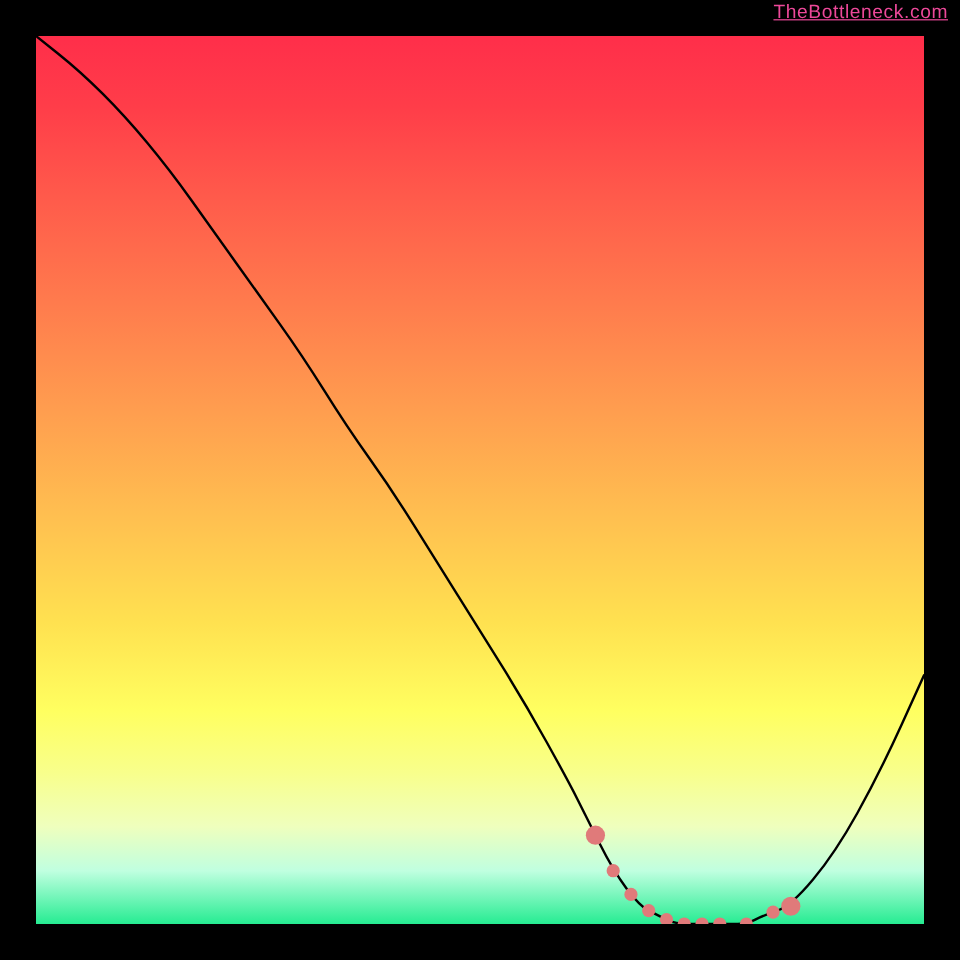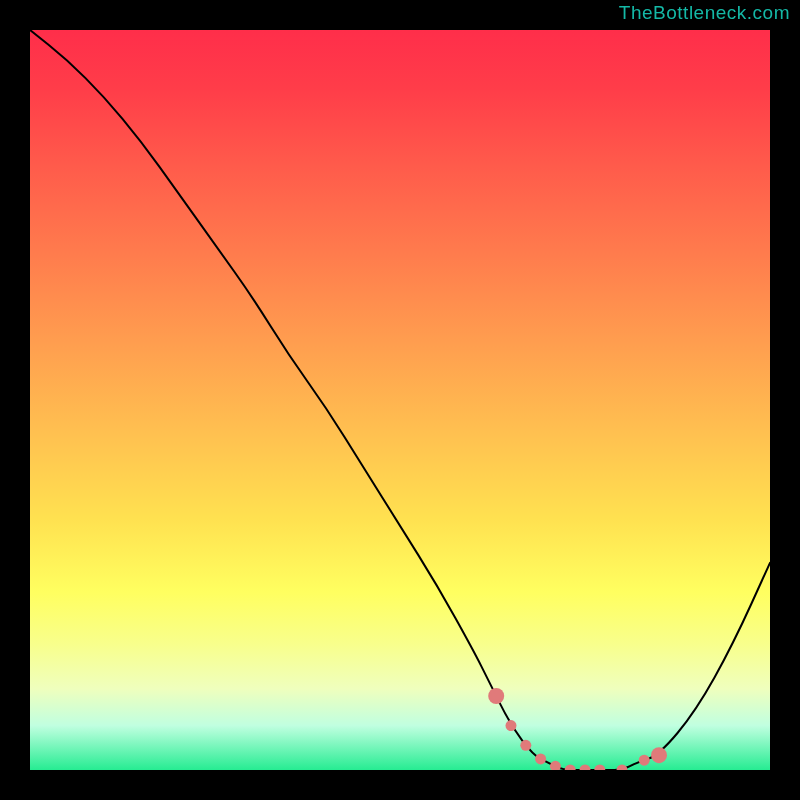--- a/index.html
+++ b/index.html
@@ -14,25 +14,26 @@
   .outer {
     position: relative;
     width: 800px;
     height: 800px;
     background: #000;
   }
   .attribution {
     position: absolute;
     top: 2px;
     right: 10px;
-    color: #14b8a6;
-    font-size: 19px;
+    color: #ec4899;
+    font-size: 16px;
     font-weight: 500;
     letter-spacing: 0.5px;
     z-index: 5;
+    text-decoration: underline;
   }
   .plot-area {
     position: absolute;
     left: 30px;
     top: 30px;
     width: 740px;
     height: 740px;
   }
   .gradient {
     position: absolute;

